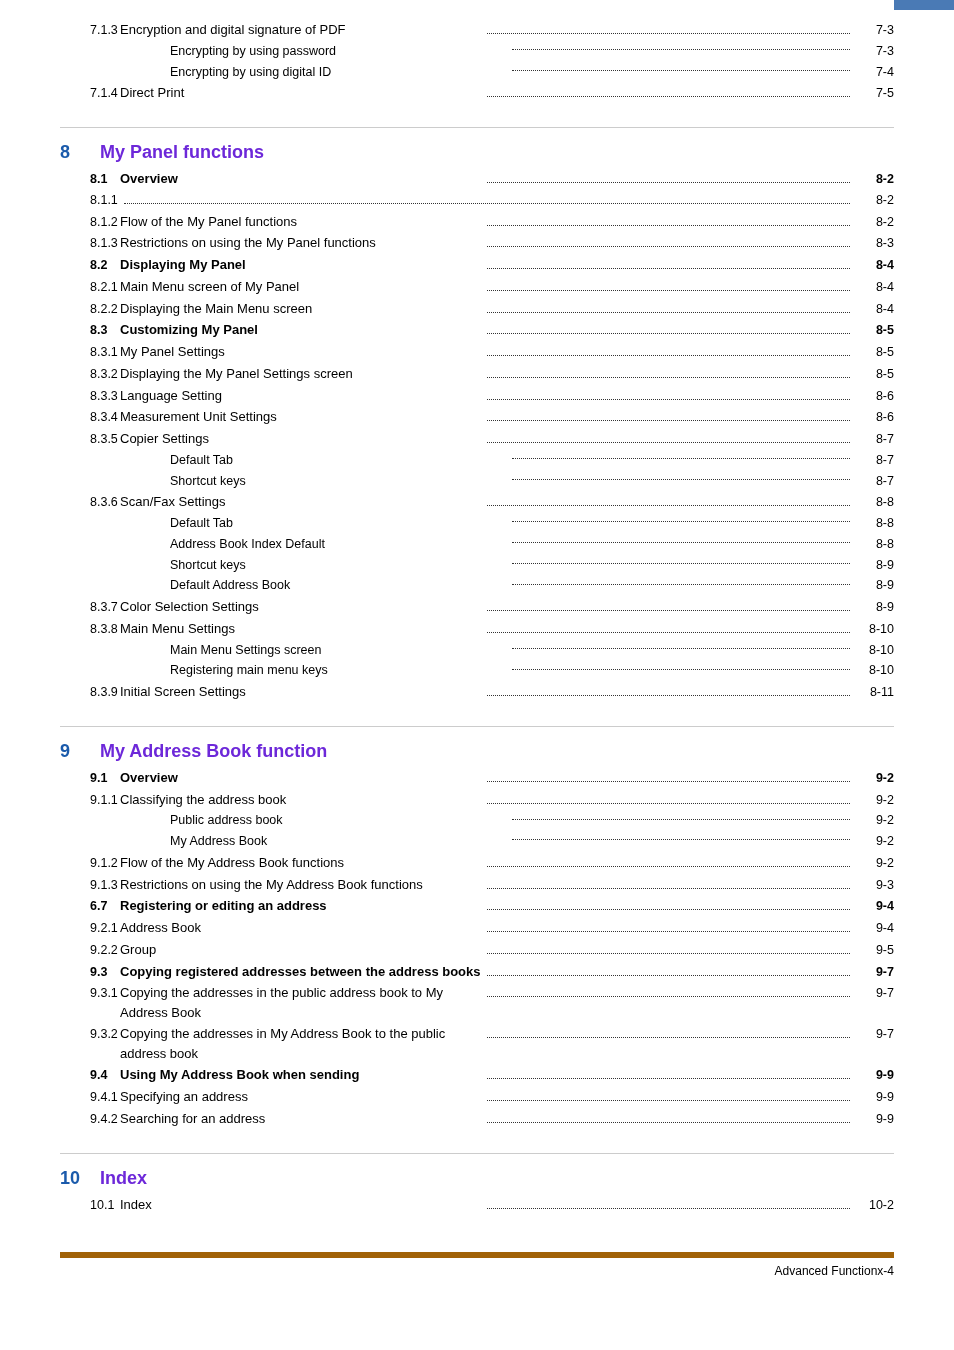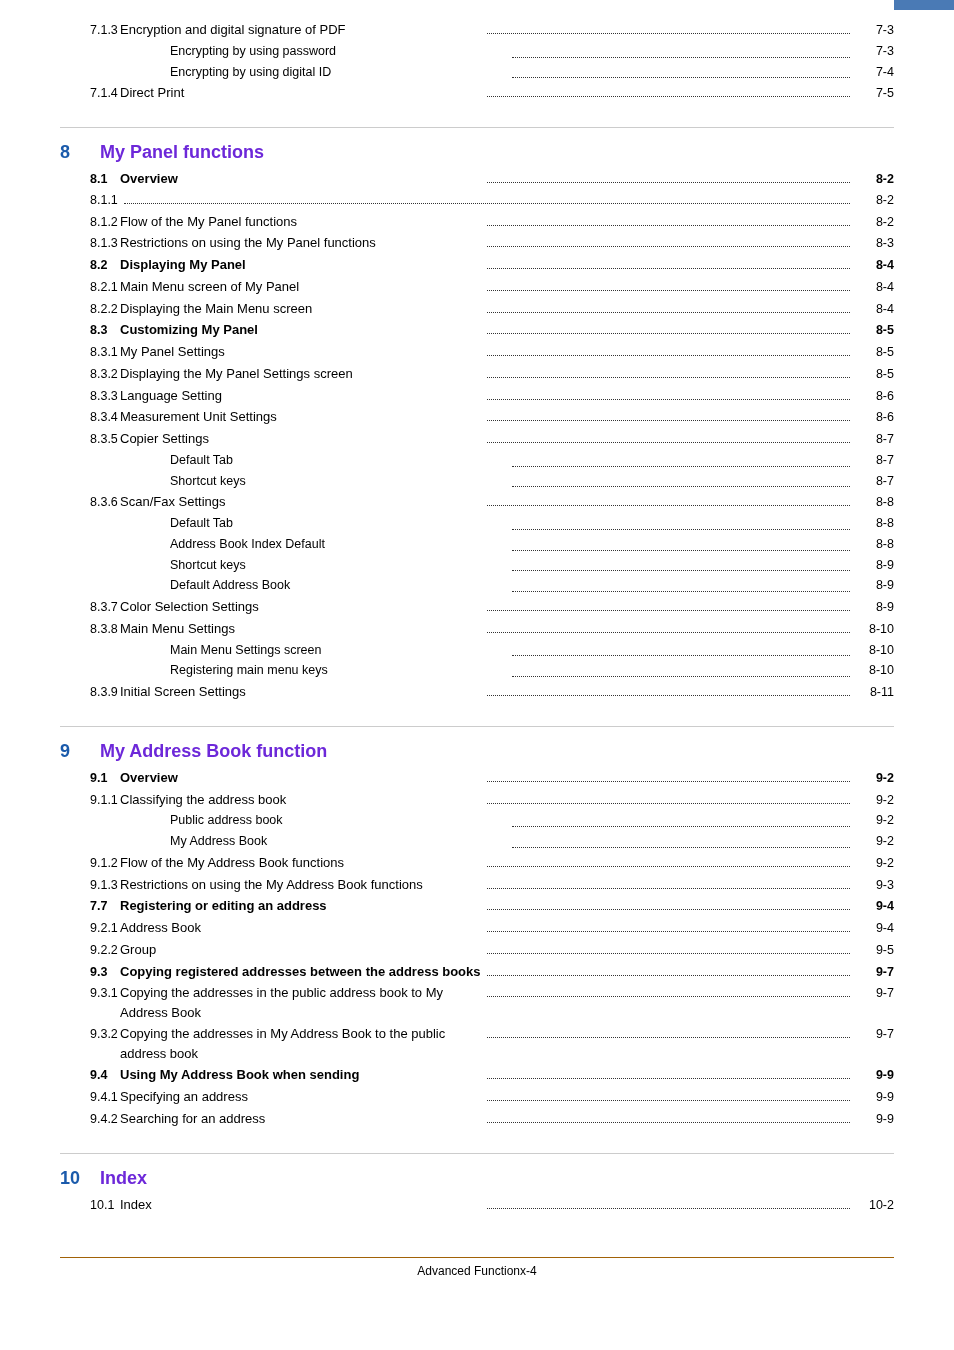--- a/index.html
+++ b/index.html
@@ -92,43 +92,43 @@
       text-align: right;
     }
 
     .entry-page.bold {
       font-weight: bold;
     }
 
     
     .toc-sub-entry {
       display: flex;
-      align-items: flex-end;
+      align-items: center;
       margin-bottom: 2px;
       line-height: 1.5;
     }
 
     .sub-spacer {
       min-width: 110px;
     }
 
     .sub-title {
       flex: 1;
       font-size: 12.5px;
     }
 
     
     .footer {
       position: absolute;
       bottom: 20px;
       left: 60px;
       right: 60px;
       display: flex;
-      justify-content: center;
-      border-top: 1px solid #a16207;
+      justify-content: flex-end;
+      border-top: 6px solid #a16207;
       padding-top: 6px;
       font-size: 12px;
     }
 
     .divider-line {
       border: none;
       border-top: 1px solid #ccc;
       margin: 10px 0 14px 0;
     }
   </style>
@@ -384,21 +384,21 @@
     </div>
 
     <div class="toc-entry">
       <span class="entry-number">9.1.3</span>
       <span class="entry-title">Restrictions on using the My Address Book functions</span>
       <span class="entry-dots"></span>
       <span class="entry-page">9-3</span>
     </div>
 
     <div class="toc-entry">
-      <span class="entry-number bold">7.7</span>
+      <span class="entry-number bold">6.7</span>
       <span class="entry-title bold">Registering or editing an address</span>
       <span class="entry-dots"></span>
       <span class="entry-page bold">9-4</span>
     </div>
 
     <div class="toc-entry">
       <span class="entry-number">9.2.1</span>
       <span class="entry-title">Address Book</span>
       <span class="entry-dots"></span>
       <span class="entry-page">9-4</span>

